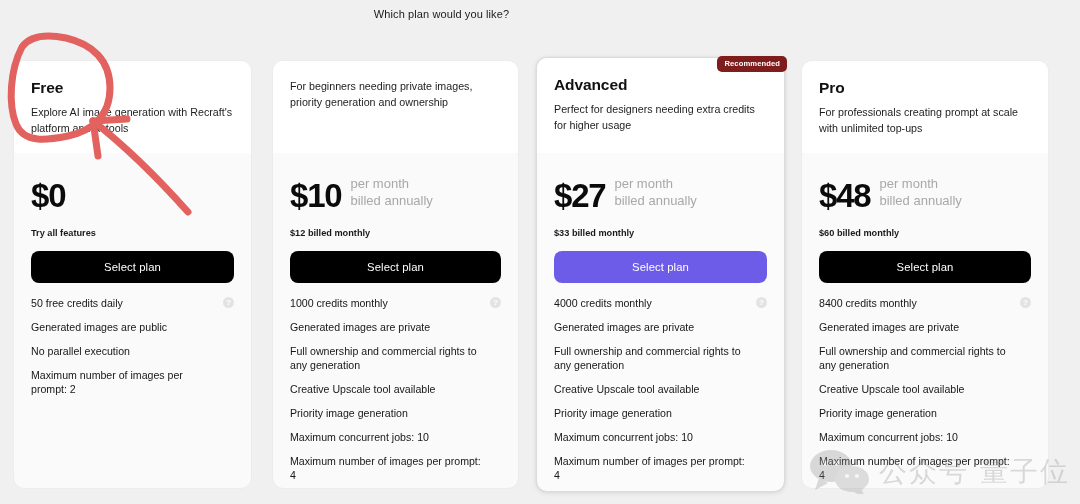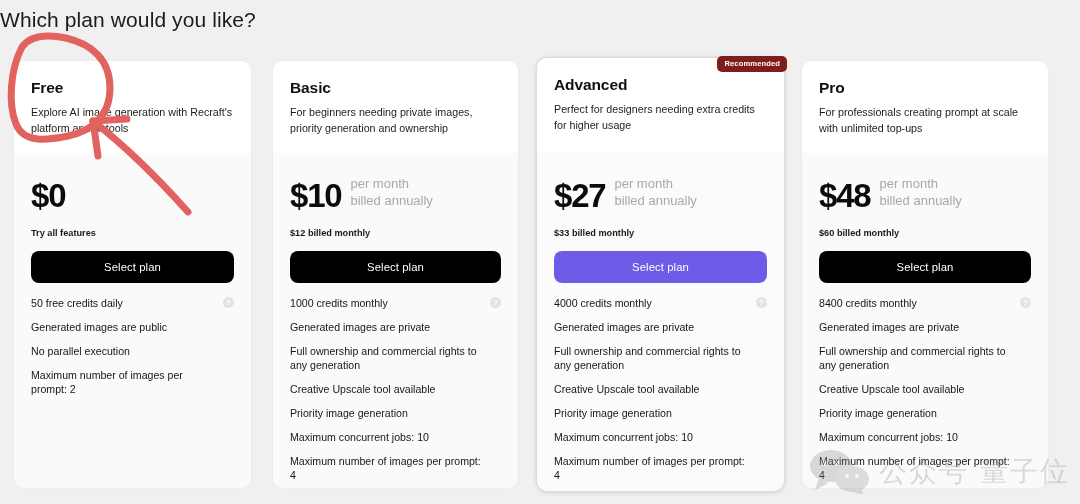--- a/index.html
+++ b/index.html
@@ -22,22 +22,22 @@
     height: 504px;
     background: #f0f0f0;
   }
 
   
   .page-title {
     position: absolute;
     top: 8px;
     left: 0;
     width: 883px;
-    text-align: left;
-    font-size: 21px;
+    text-align: center;
+    font-size: 11px;
     font-weight: 400;
     color: #1b1b1b;
     letter-spacing: 0.1px;
   }
 
   
   .cards {
     position: absolute;
     top: 0;
     left: 0;
@@ -244,21 +244,20 @@
         </div>
         <ul class="features">
           <li class="feature"><span>50 free credits daily</span><span class="help-icon">?</span></li>
           <li class="feature"><span>Generated images are public</span></li>
           <li class="feature"><span>No parallel execution</span></li>
           <li class="feature"><span>Maximum number of images per prompt: 2</span></li>
         </ul>
       </div>
       <div class="card card-c1 plain">
         <div class="card-head">
-          <div class="plan-name">Basic</div>
           <div class="plan-desc">For beginners needing private images, priority generation and ownership</div>
         </div>
         <div class="card-body">
           <div class="price-row">
             <div class="price-amount">$10</div>
             <div class="price-sub">
               <div>per month</div>
               <div>billed annually</div>
             </div>
           </div>

